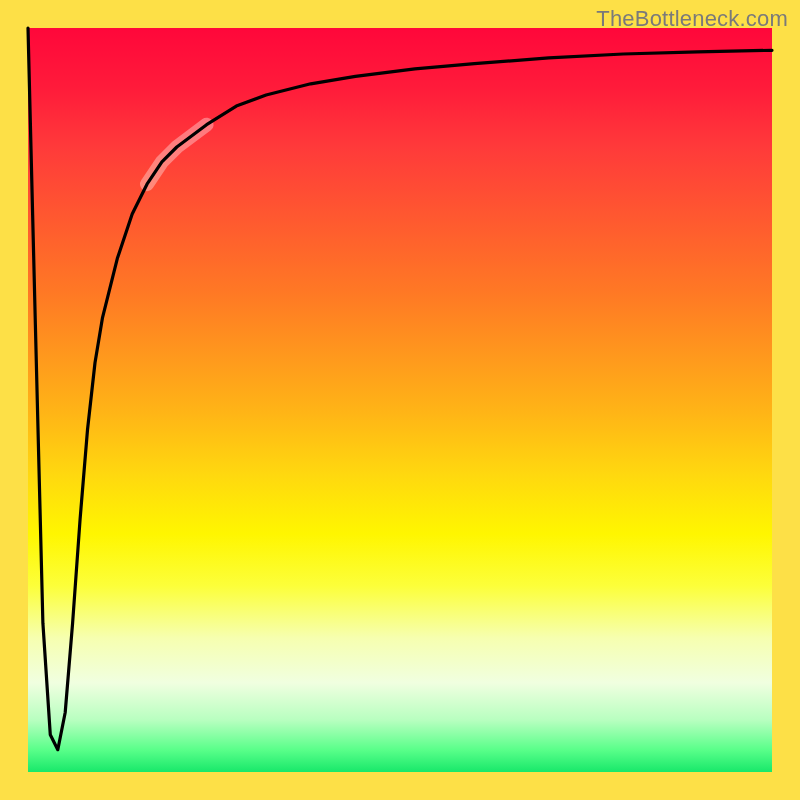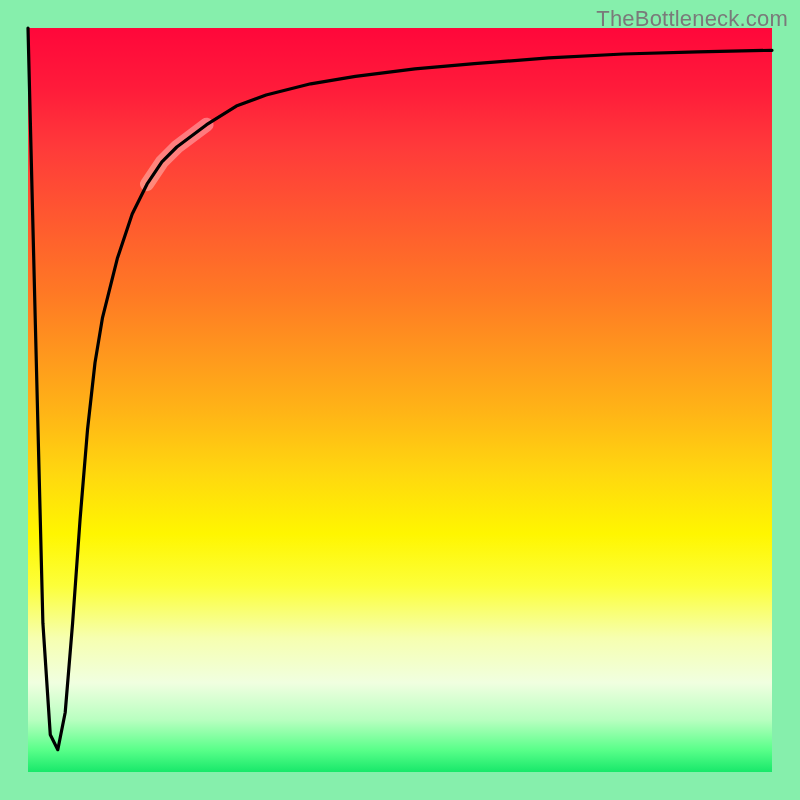--- a/index.html
+++ b/index.html
@@ -1,16 +1,16 @@
 <!DOCTYPE html>
 <html><head>
 <meta charset="utf-8">
 <style>
   html,body{margin:0;padding:0;width:800px;height:800px;background:#000;overflow:hidden;font-family:Arial,Helvetica,sans-serif}
-  .frame{position:absolute;inset:0;background:#86efac}
+  .frame{position:absolute;inset:0;background:#fde047}
   .plot{position:absolute;left:28px;top:28px;width:744px;height:744px;
         background:linear-gradient(to bottom,
           #ff073a 0%,
           #ff1b3a 8%,
           #ff3a3a 16%,
           #ff5a2f 26%,
           #ff7a24 36%,
           #ff981d 44%,
           #ffb616 52%,
           #ffd80f 60%,

